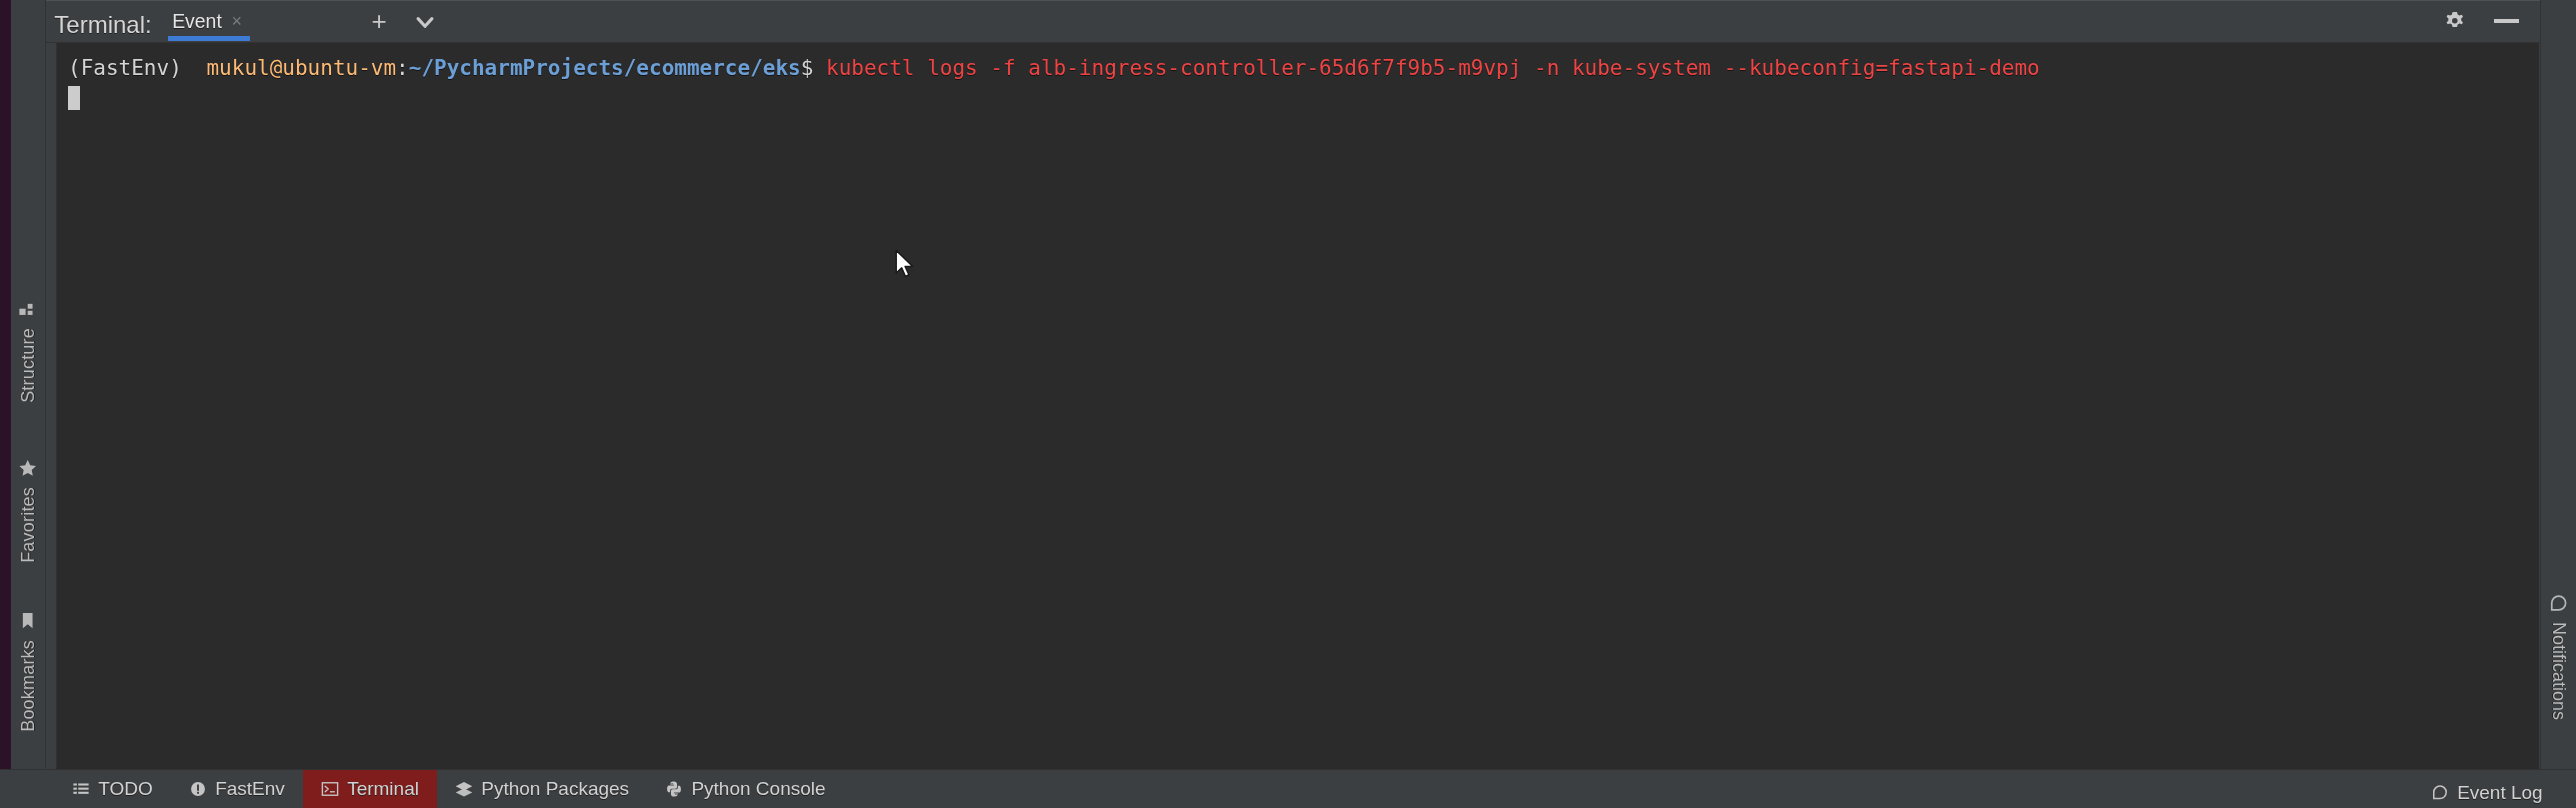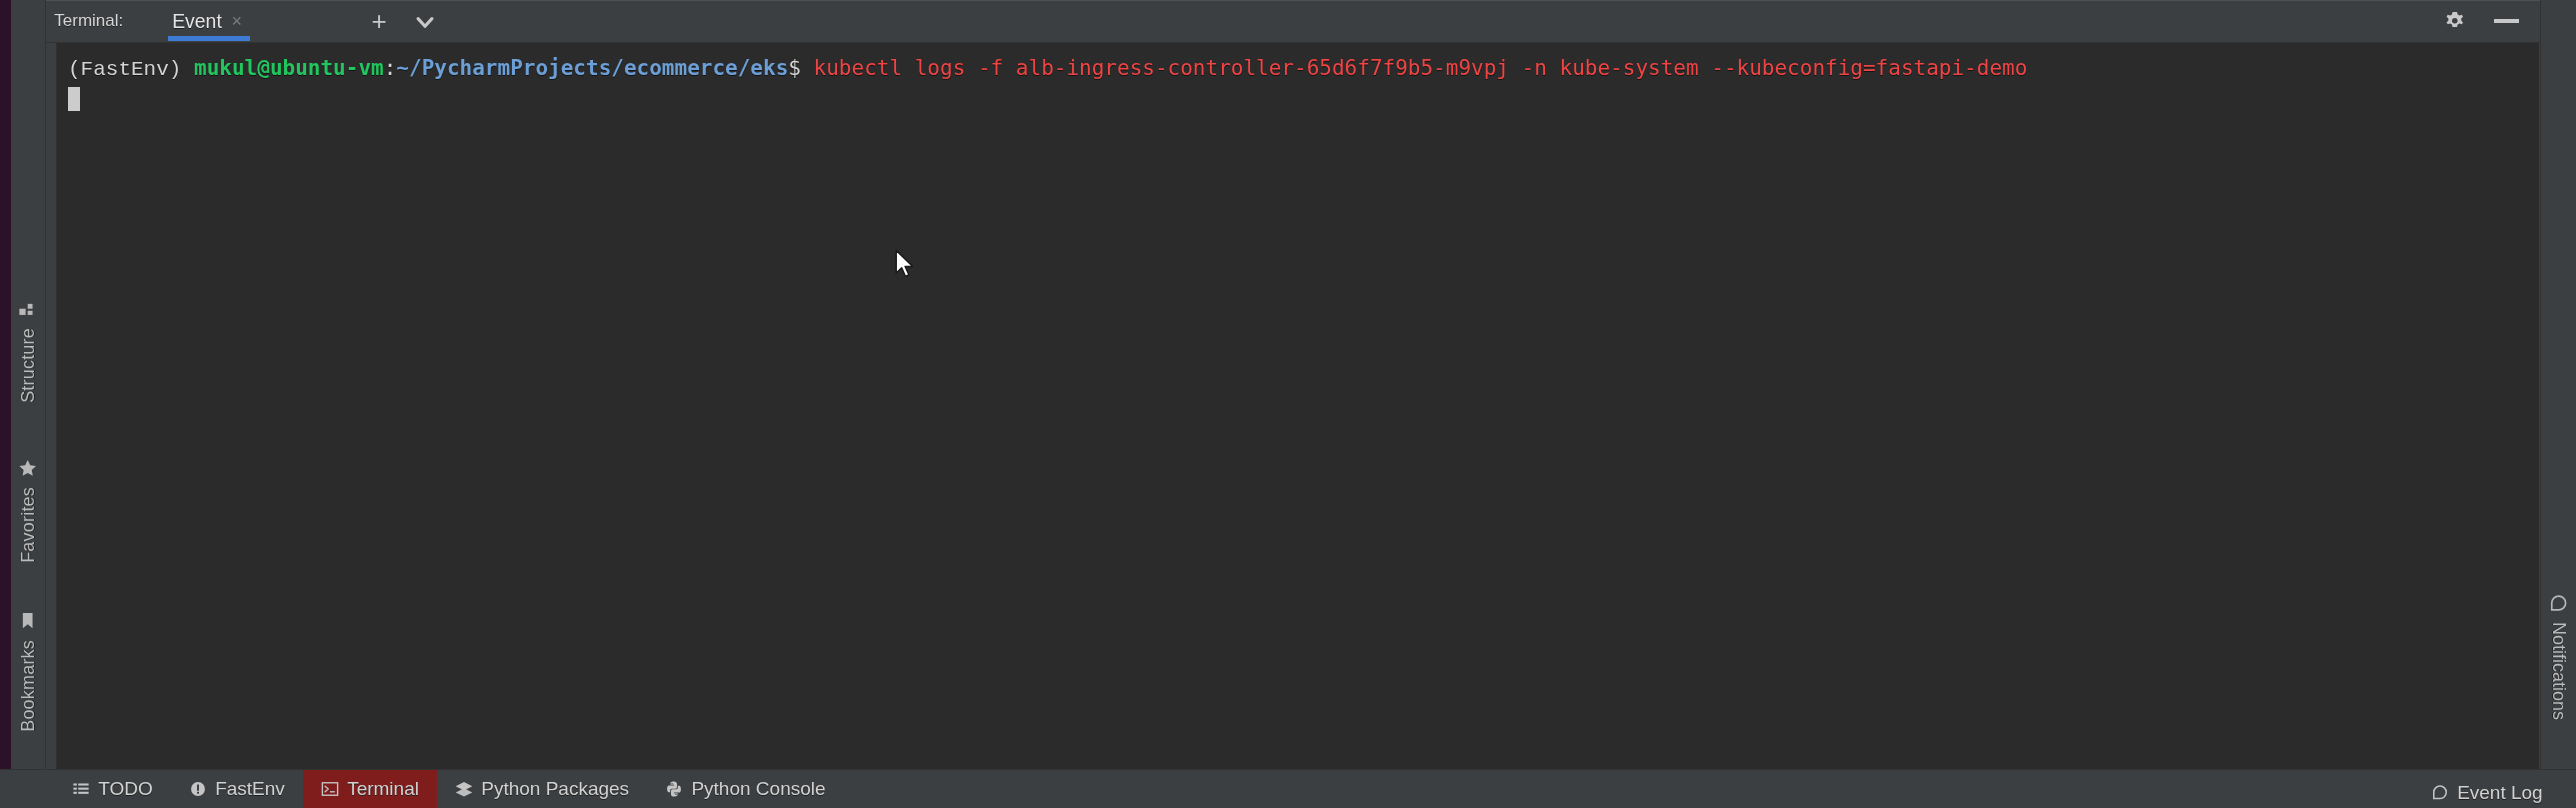--- a/index.html
+++ b/index.html
@@ -113,21 +113,21 @@
   #terminal-header:before {
     content: "";
     position: absolute;
     left: 0; top: 0; right: 0;
     height: 0.7px;
     background: #4e5254;
   }
   #terminal-title {
     position: absolute;
     left: 8.3px; top: 11px;
-    font-size: 17px;
+    font-size: 24px;
     color: #d6d6d6;
     text-shadow: 0 0.7px 0 #1f1f1f;
   }
   #tab-local {
     position: absolute;
     left: 122px; top: 0;
     height: 42px;
     display: flex;
     align-items: center;
     gap: 9.7px;
@@ -205,22 +205,22 @@
     left: 22px; top: 9.7px;
     right: 14px;
     font-family: "DejaVu Sans Mono", "Liberation Mono", monospace;
     font-size: 21px;
     line-height: 31px;
     color: #cccccc;
     white-space: pre-wrap;
     word-break: break-all;
     text-shadow: 0 0.7px 0 #141414;
   }
-  .tok-venv   { color: #d4d4d4; font-family: Liberation Mono, monospace; }
-  .tok-user   { color: #22c55e; font-weight: bold; }
+  .tok-venv   { color: #d4d4d4; }
+  .tok-user   { color: #fdba74; font-weight: normal; margin-left: 12px; }
   .tok-colon  { color: #d4d4d4; }
   .tok-path   { color: #6c9fd6; font-weight: bold; }
   .tok-dollar { color: #d4d4d4; }
   .tok-cmd    { color: #ef4444; }
   #terminal-cursor {
     display: inline-block;
     width: 11.8px;
     height: 23.6px;
     background: #cccccc;
     vertical-align: -4.2px;

